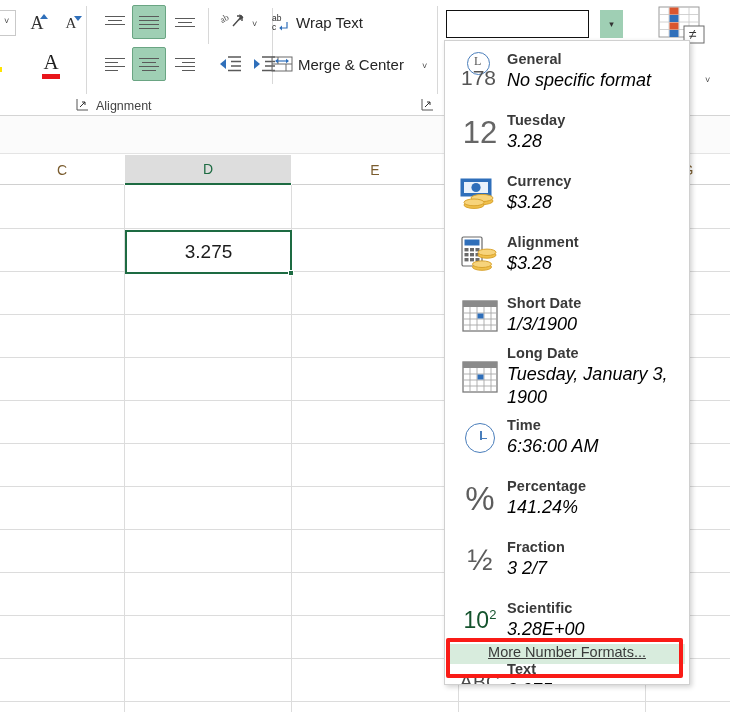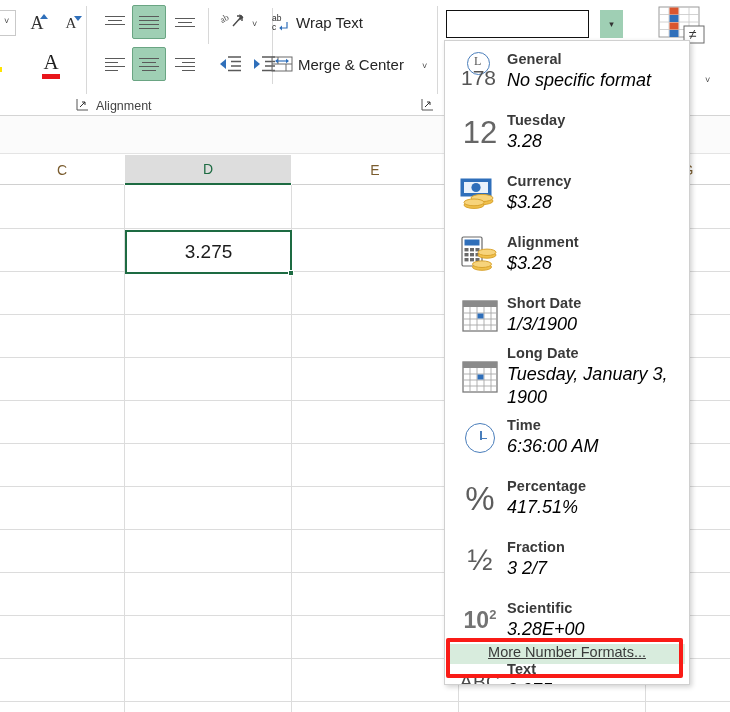--- a/index.html
+++ b/index.html
@@ -131,21 +131,21 @@
     position: absolute; left: 16px; top: 4px;
     font-size: 12px; color: #555; font-family: "Liberation Serif", serif;
   }
   .ico-123 {
     position: absolute; left: 3px; top: 16px;
     font-size: 21px; color: #555; font-family: "Liberation Sans", sans-serif;
   }
   .ico-12 { font-size: 31px; color: #666; letter-spacing: 0px; }
   .ico-pct { font-size: 33px; color: #5d5d5d; font-weight: 300; }
   .ico-frac { font-size: 30px; color: #5d5d5d; }
-  .ico-sci { font-size: 23px; color: #737373; font-weight: bold; }
+  .ico-sci { font-size: 23px; color: #14532d; }
   .ico-sci sup { font-size: 13px; }
   .ico-abc { font-size: 19px; color: #4a4a4a; letter-spacing: .5px; }
   .ico-timering {
     width: 30px; height: 30px; border: 1.7px solid #4a7ebb; border-radius: 50%;
     position: relative;
   }
   .ico-timering i {
     position: absolute; background: #4a7ebb;
   }
   .ico-timering i.v { left: 14px; top: 7px; width: 1.7px; height: 9px; }
@@ -522,21 +522,21 @@
         <div class="g-sample">6:36:00 AM</div>
       </div>
     </div>
 
     <div class="g-item">
       <div class="g-ico">
         <span class="ico-pct">%</span>
       </div>
       <div class="g-txt">
         <div class="g-name">Percentage</div>
-        <div class="g-sample">417.51%</div>
+        <div class="g-sample">141.24%</div>
       </div>
     </div>
 
     <div class="g-item">
       <div class="g-ico">
         <span class="ico-frac">½</span>
       </div>
       <div class="g-txt">
         <div class="g-name">Fraction</div>
         <div class="g-sample">3 2/7</div>

